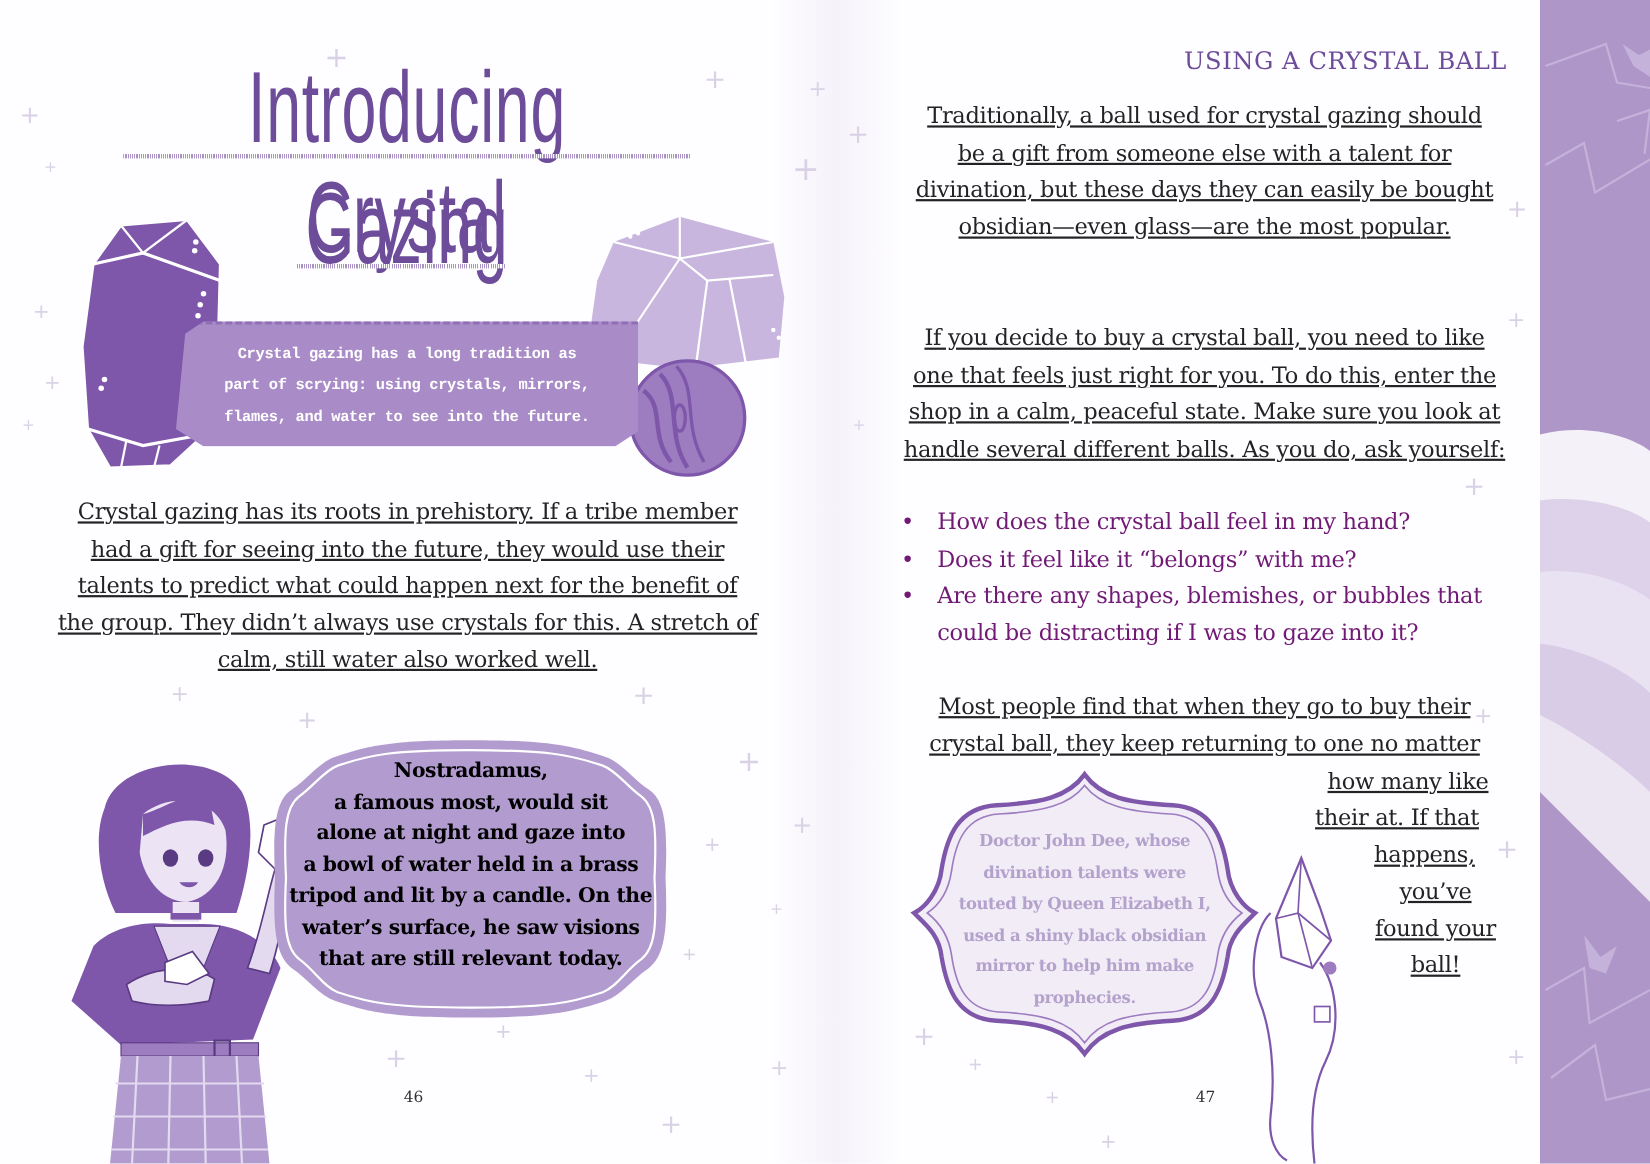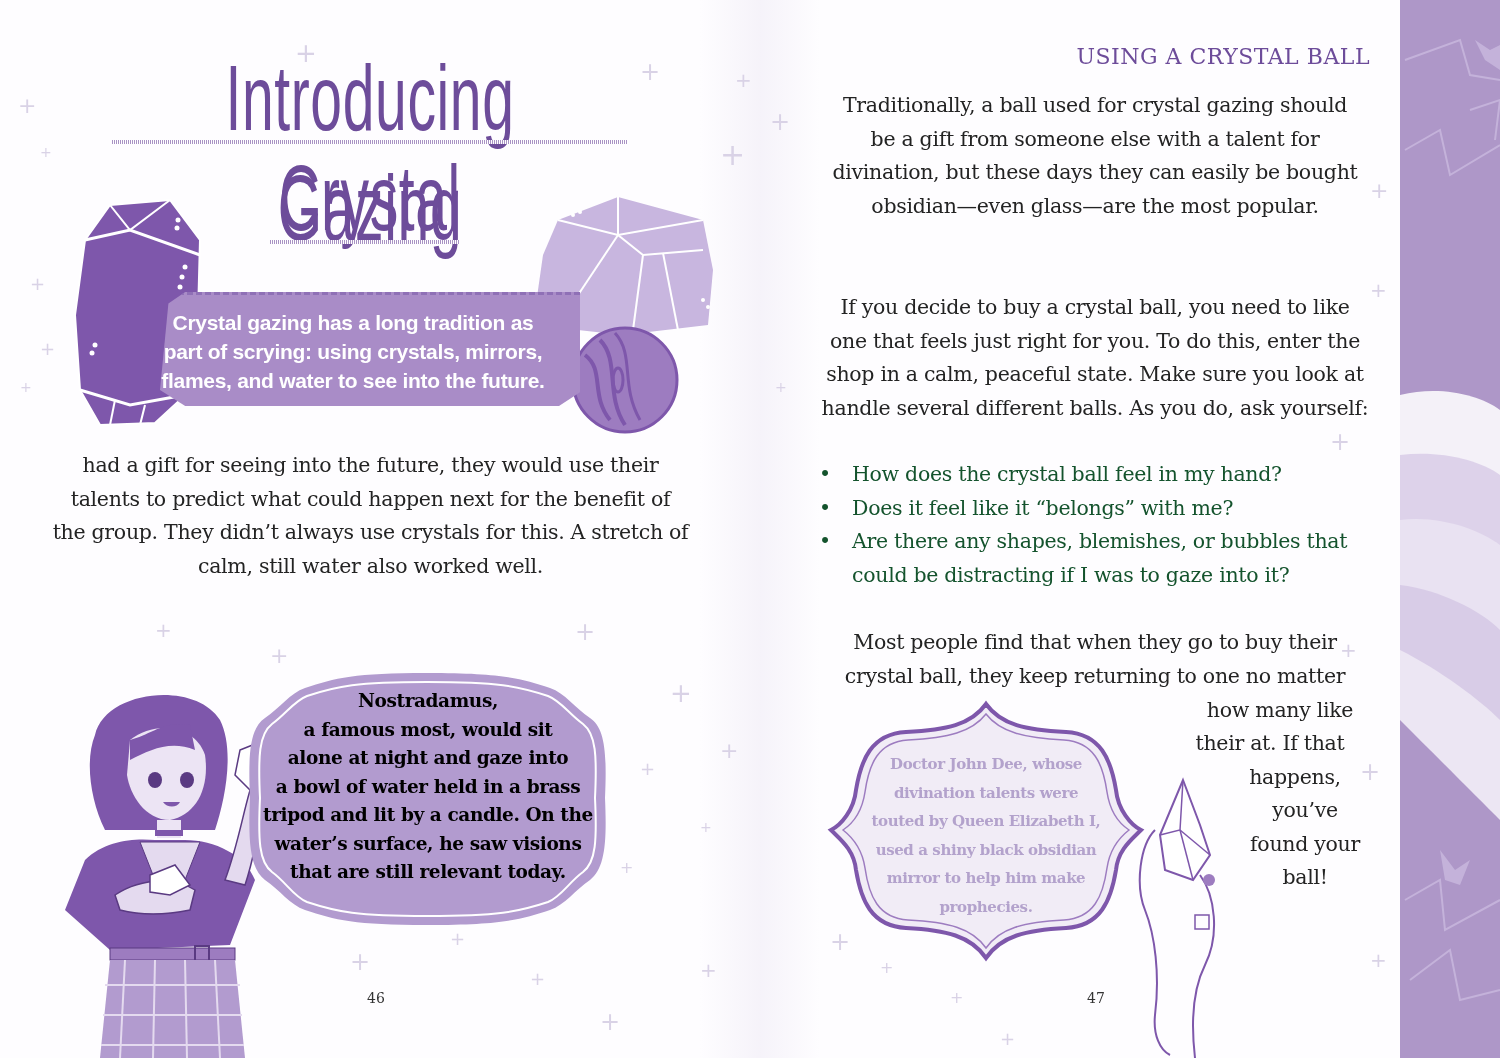--- a/index.html
+++ b/index.html
@@ -35,28 +35,28 @@
     .crystal { position: absolute; }
 
     
     .banner {
       position: absolute; left: 160px; top: 292px; width: 420px; height: 114px;
       background: #a98cc7;
       clip-path: polygon(6% 0, 100% 0, 100% 88%, 95% 100%, 6% 100%, 0 86%, 2% 10%);
       border-top: 3px dashed #8f70b6;
     }
     .banner-text {
-      position: absolute; left: 153px; top: 308px; width: 400px; text-align: center;
-      color: #ffffff; font-family: Liberation Sans, sans-serif; font-weight: bold;
-      font-size: 21px; line-height: 29px; letter-spacing: -0.3px;
+      position: absolute; left: 170px; top: 308px; width: 400px; text-align: center;
+      color: #ffffff; font-family: Liberation Mono, monospace; font-weight: bold;
+      font-size: 14px; line-height: 29px; letter-spacing: -0.3px;
     }
 
     .body-text {
       font-family: "DejaVu Serif", serif; font-size: 20.5px; color: #232323;
-      line-height: 33.5px; text-align: center; letter-spacing: -0.3px;
+      line-height: 33.5px; text-align: center; letter-spacing: -0.3px; text-decoration: underline;
     }
     .left-body { position: absolute; left: 48px; top: 449px; width: 645px; }
 
     
     .bubble-left {
       position: absolute; left: 245px; top: 668px; width: 365px; height: 262px;
     }
     .bubble-left-text {
       position: absolute; left: 258px; top: 687px; width: 340px; text-align: center;
       color: #000000; font-weight: bold; font-family: "DejaVu Serif", serif;
@@ -68,21 +68,21 @@
     
     .section-heading {
       position: absolute; left: 820px; top: 44px; width: 550px; text-align: right;
       font-family: "DejaVu Serif", serif; font-size: 22px; color: #6d4c9a; letter-spacing: 0.5px;
     }
     .right-p1 { position: absolute; left: 815px; top: 89px; width: 560px; }
     .right-p2 { position: absolute; left: 815px; top: 291px; width: 560px; }
     .bullet-list { position: absolute; left: 815px; top: 458px; width: 560px; list-style: none; }
     .bullet-list li {
       position: relative; padding-left: 37px; text-align: left;
-      font-family: "DejaVu Serif", serif; font-size: 20.5px; line-height: 33.5px; color: #14532d; letter-spacing: -0.3px;
+      font-family: "DejaVu Serif", serif; font-size: 20.5px; line-height: 33.5px; color: #701a75; letter-spacing: -0.3px;
     }
     .bullet-list li::before { content: "•"; position: absolute; left: 4px; top: 0; }
     .right-p3 { position: absolute; left: 815px; top: 626px; width: 560px; }
     .right-p3-tail { position: absolute; text-align: center; }
 
     
     .bubble-right { position: absolute; left: 826px; top: 700px; width: 320px; height: 262px; }
     .bubble-right-text {
       position: absolute; left: 838px; top: 750px; width: 296px; text-align: center;
       color: #b3a2cc; font-weight: bold; font-family: "DejaVu Serif", serif;
@@ -180,20 +180,21 @@
   </svg>
 
   <div class="banner"></div>
   <div class="banner-text">
     <div>Crystal gazing has a long tradition as</div>
     <div>part of scrying: using crystals, mirrors,</div>
     <div>flames, and water to see into the future.</div>
   </div>
 
   <div class="body-text left-body">
+    <div>Crystal gazing has its roots in prehistory. If a tribe member</div>
     <div>had a gift for seeing into the future, they would use their</div>
     <div>talents to predict what could happen next for the benefit of</div>
     <div>the group. They didn’t always use crystals for this. A stretch of</div>
     <div>calm, still water also worked well.</div>
   </div>
 
   <svg class="crystal" style="left:55px;top:680px;" width="215" height="378" viewBox="0 0 215 378">
 
     <path d="M40,55 C50,10 140,0 165,40 C180,70 170,120 160,150 L50,150 C35,120 30,80 40,55 Z" fill="#7e57ab"></path>
 

